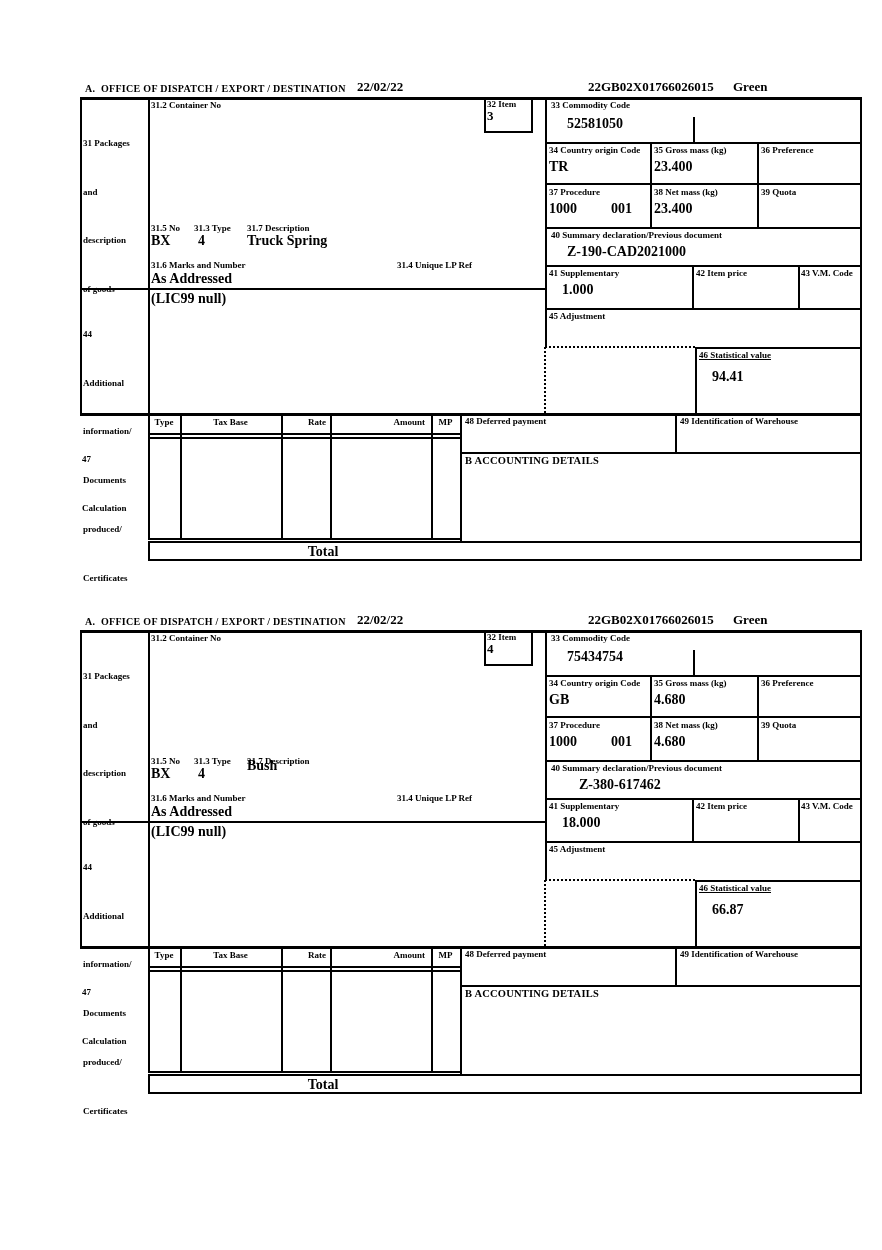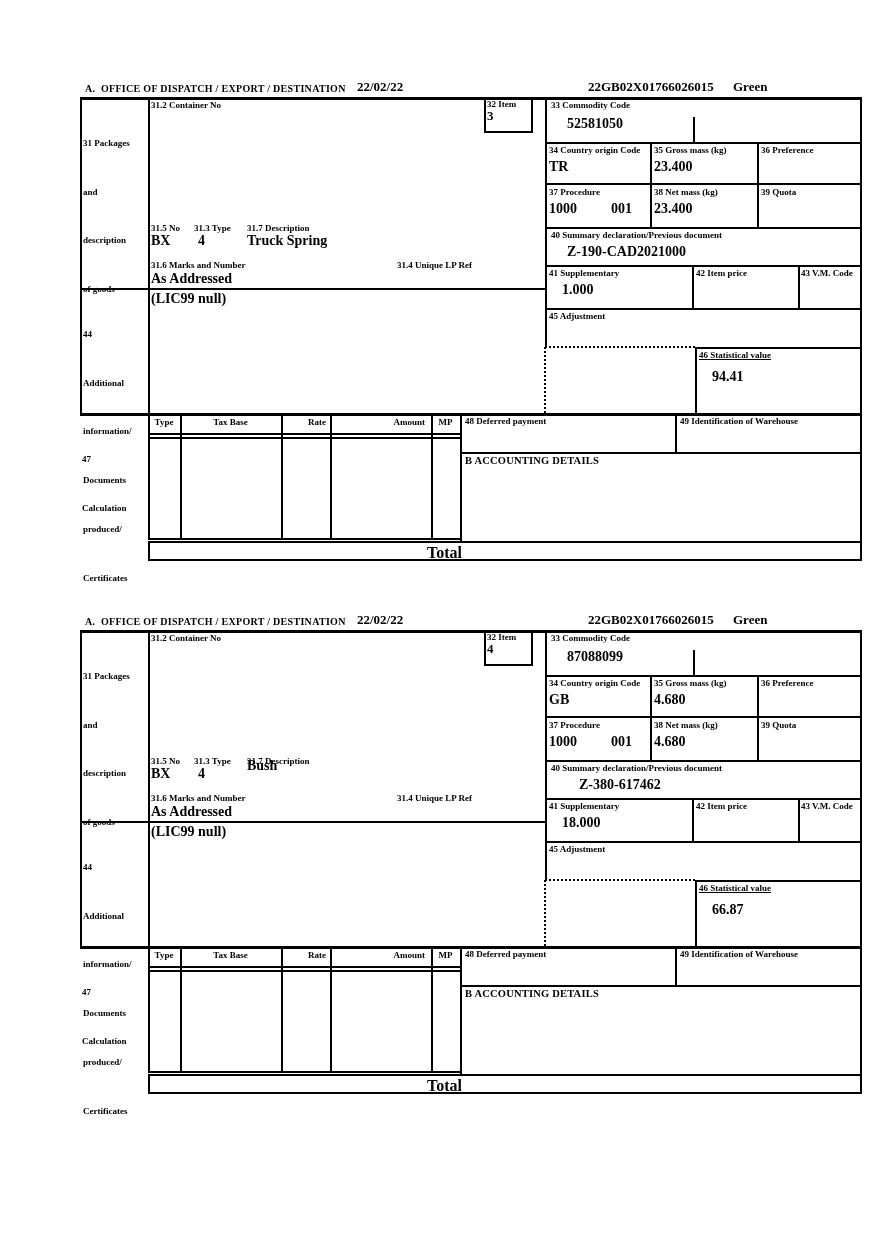--- a/index.html
+++ b/index.html
@@ -15,21 +15,21 @@
   .hdr-office{font-size:10px;letter-spacing:0.3px;}
   .hdr-big{font-size:13px;}
   .ml div{font-size:9px;line-height:12px;}
   .ln{position:absolute;background:#000;}
   .dh{position:absolute;border-top:2px dotted #000;background:none;}
   .dv{position:absolute;border-left:2px dotted #000;background:none;}
   .u{text-decoration:underline;}
   .cc{text-align:center;}
   .rr{text-align:right;}
   .acct{font-size:10.5px;letter-spacing:0.2px;}
-  .total-lbl{font-size:16px;text-align:right;}
+  .total-lbl{font-size:14px;}
 </style>
 </head>
 <body>
 
 <div class="form f0">
   <span class="t hdr-office" style="left:5px;top:1px;">A.  OFFICE OF DISPATCH / EXPORT / DESTINATION</span>
   <span class="t hdr-big" style="left:277px;top:-2px;">22/02/22</span>
   <span class="t hdr-big" style="left:508px;top:-2px;">22GB02X01766026015</span>
   <span class="t hdr-big" style="left:653px;top:-2px;">Green</span>
 
@@ -188,21 +188,21 @@
     <div class="t ml" style="left:3px;top:3px;">
       <div>31 Packages</div>
       <div>and</div>
       <div>description</div>
       <div>of goods</div>
     </div>
     <span class="t lbl" style="left:71px;top:3px;">31.2 Container No</span>
     <span class="t lbl" style="left:407px;top:2px;">32 Item</span>
     <span class="t val13" style="left:407px;top:12px;">4</span>
     <span class="t lbl" style="left:471px;top:3px;">33 Commodity Code</span>
-    <span class="t val" style="left:487px;top:19px;">87088099</span>
+    <span class="t val" style="left:487px;top:19px;">75434754</span>
     <span class="t lbl" style="left:469px;top:48px;">34 Country origin Code</span>
     <span class="t val" style="left:469px;top:62px;">GB</span>
     <span class="t lbl" style="left:574px;top:48px;">35 Gross mass (kg)</span>
     <span class="t val" style="left:574px;top:62px;">4.680</span>
     <span class="t lbl" style="left:681px;top:48px;">36 Preference</span>
     <span class="t lbl" style="left:469px;top:90px;">37 Procedure</span>
     <span class="t val" style="left:469px;top:104px;">1000</span>
     <span class="t val" style="left:531px;top:104px;">001</span>
     <span class="t lbl" style="left:574px;top:90px;">38 Net mass (kg)</span>
     <span class="t val" style="left:574px;top:104px;">4.680</span>

